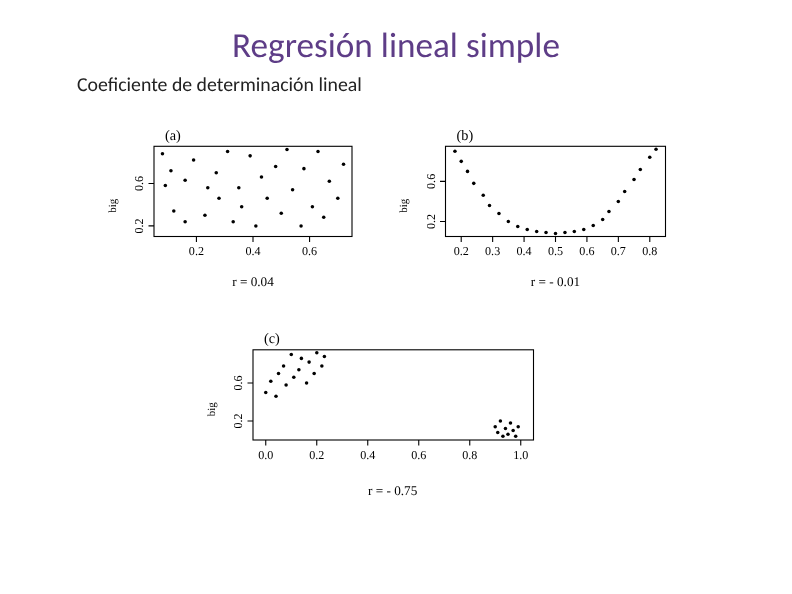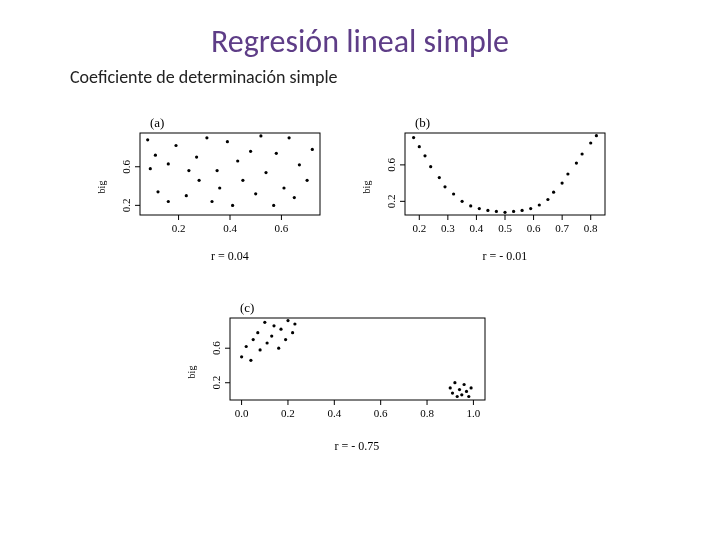--- a/index.html
+++ b/index.html
@@ -43,21 +43,21 @@
   .big-label { font: 10px "Times New Roman", serif; fill: #000; }
   .r-label    { font: 12px "Times New Roman", serif; fill: #000; }
   .pt { fill: #000; }
   .plotbox { fill: none; stroke: #000; stroke-width: 1; }
 </style>
 </head>
 <body>
 
 <div class="slide">
   <div class="title">Regresión lineal simple</div>
-  <div class="subtitle">Coeficiente de determinación simple</div>
+  <div class="subtitle">Coeficiente de determinación lineal</div>
 
   <div class="figwrap" style="left:95px; top:115px;">
     <svg width="240" height="155">
       <text class="panel-label" x="55" y="12">(a)</text>
 
       <text class="big-label" transform="translate(10,72) rotate(-90)" text-anchor="middle">big</text>
 
       <g>
 
         <rect class="plotbox" x="45" y="18" width="180" height="82"></rect>

